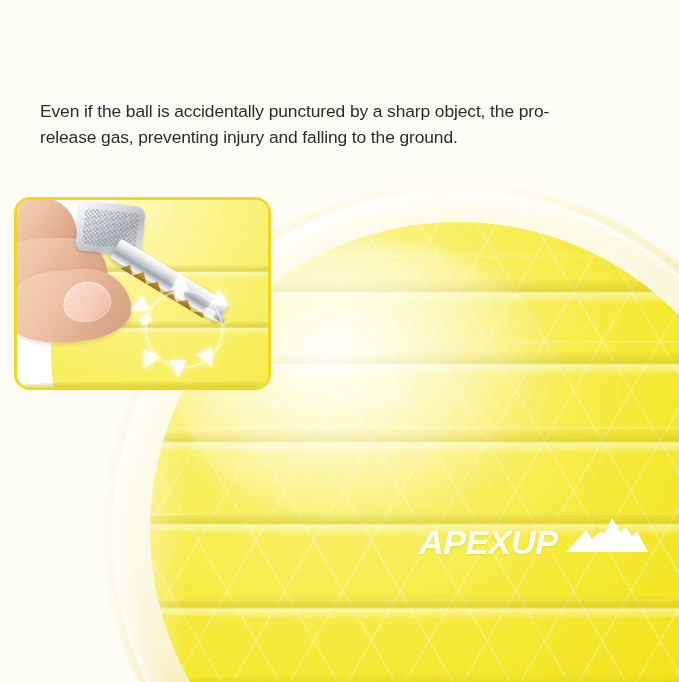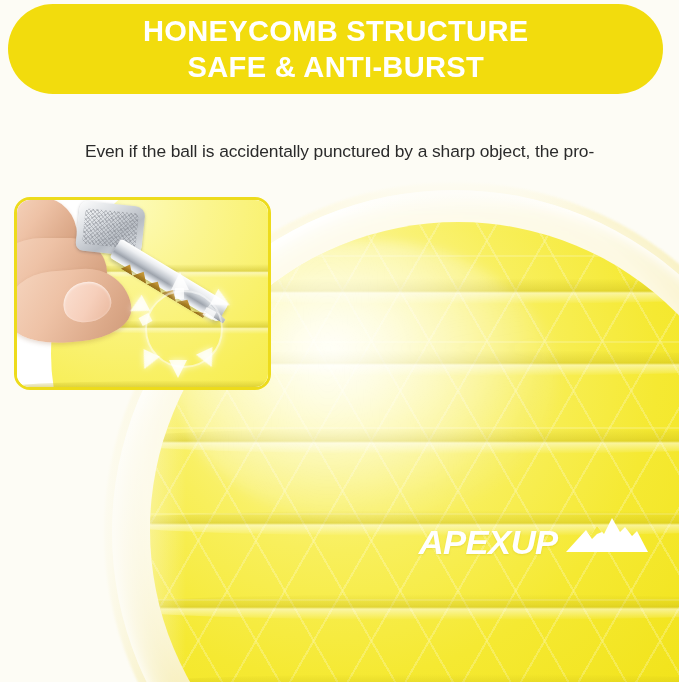--- a/index.html
+++ b/index.html
@@ -183,30 +183,28 @@
     line-height: 36px;
     letter-spacing: 0.3px;
     text-align: center;
     white-space: nowrap;
     transform: scaleX(0.97);
   }
 
   
   .blurb {
     position: absolute;
-    left: 26px;
+    left: 40px;
     top: 99px;
     width: 627px;
-    text-align: center;
     color: #2b2b2b;
     font-family: "Liberation Sans", sans-serif;
     font-size: 17.4px;
     line-height: 25.6px;
     letter-spacing: -0.1px;
-    margin-top: 40px;
   }
   .blurb-line { display: block; white-space: nowrap; }
 
   
   .inset {
     position: absolute;
     left: 14px;
     top: 197px;
     width: 257px;
     height: 193px;
@@ -426,27 +424,24 @@
         <div class="ridge" style="top:452px;"></div>
 
       </div>
       <div class="ball-gloss"></div>
     </div>
 
     <div class="ball-rim"></div>
     <div class="page-vignette"></div>
   </div>
 
-  <div class="banner">
-    <div class="banner-line">HONEYCOMB STRUCTURE</div>
-    <div class="banner-line">SAFE &amp; ANTI-BURST</div>
-  </div>
 
   <div class="blurb">
     <span class="blurb-line">Even if the ball is accidentally punctured by a sharp object, the pro-</span>
+    <span class="blurb-line">release gas, preventing injury and falling to the ground.</span>
   </div>
 
   <div class="inset">
     <div class="inset-scene">
 
       <div class="inset-ball">
         <div class="seam" style="top:120px;"></div>
         <div class="seam" style="top:176px;"></div>
         <div class="seam" style="top:236px;"></div>
 

